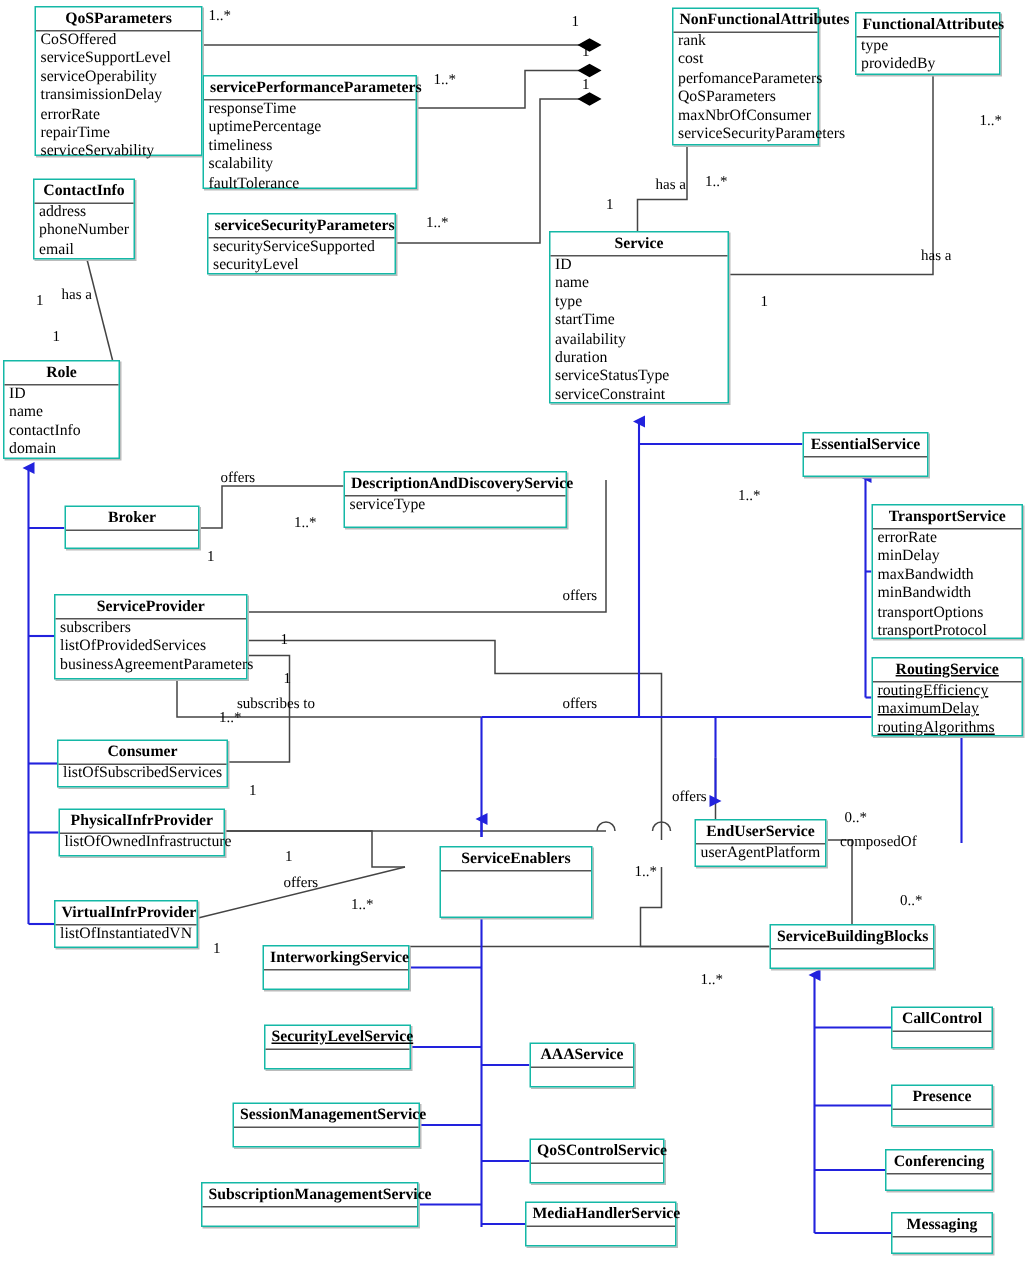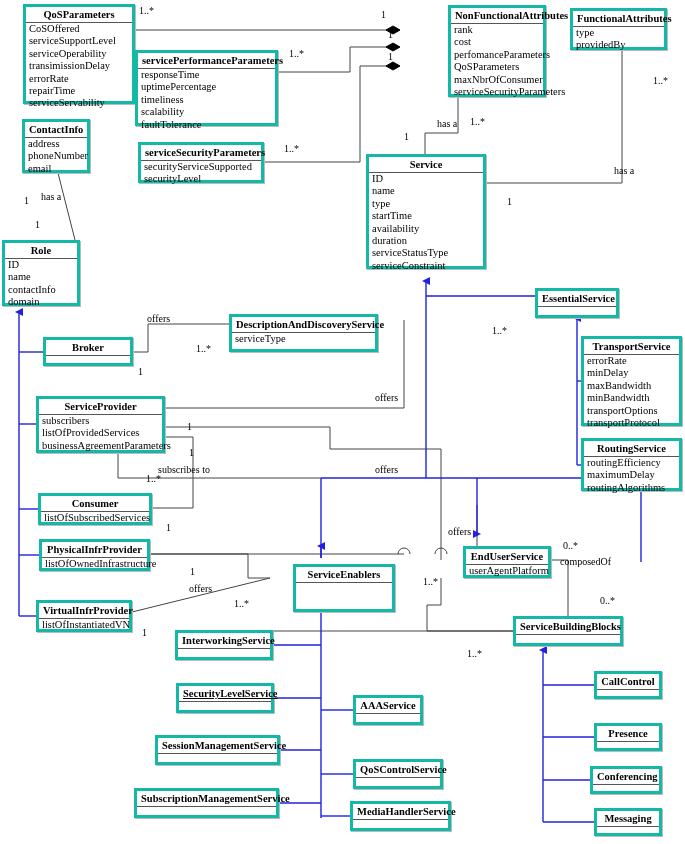--- a/index.html
+++ b/index.html
@@ -6,21 +6,21 @@
   #diagram{
     position:relative;
     width:685px;height:844px;
     background:#fff;
     font-family:"Liberation Serif", serif;
     overflow:hidden;
   }
   #wires{position:absolute;left:0;top:0;width:685px;height:844px;pointer-events:none;}
   .cls{
     position:absolute;
-    border:3px solid #14b8a6;
+    border:1px solid #14b8a6;
     background:#fff;
     box-sizing:border-box;
     box-shadow:1px 1px 0 #bbb;
   }
   .cls .hdr{
     font-weight:bold;
     font-size:10.5px;
     text-align:center;
     padding:1px 4px 1px;
     border-bottom:1px solid #555;
@@ -246,21 +246,21 @@
         <div class="hdr">TransportService</div>
         <div class="body">
           <div>errorRate</div>
           <div>minDelay</div>
           <div>maxBandwidth</div>
           <div>minBandwidth</div>
           <div>transportOptions</div>
           <div>transportProtocol</div>
         </div>
       </div>
-      <div class="cls" style="left: 581px; top: 438px; width: 101px; height: 53px;">
+      <div class="cls" style="left: 581px; top: 438px; width: 101px; height: 53px; text-decoration: underline;">
         <div class="hdr">RoutingService</div>
         <div class="body">
           <div>routingEfficiency</div>
           <div>maximumDelay</div>
           <div>routingAlgorithms</div>
         </div>
       </div>
       <div class="cls" style="left: 229px; top: 314px; width: 149px; height: 38px;">
         <div class="hdr">DescriptionAndDiscoveryService</div>
         <div class="body">

